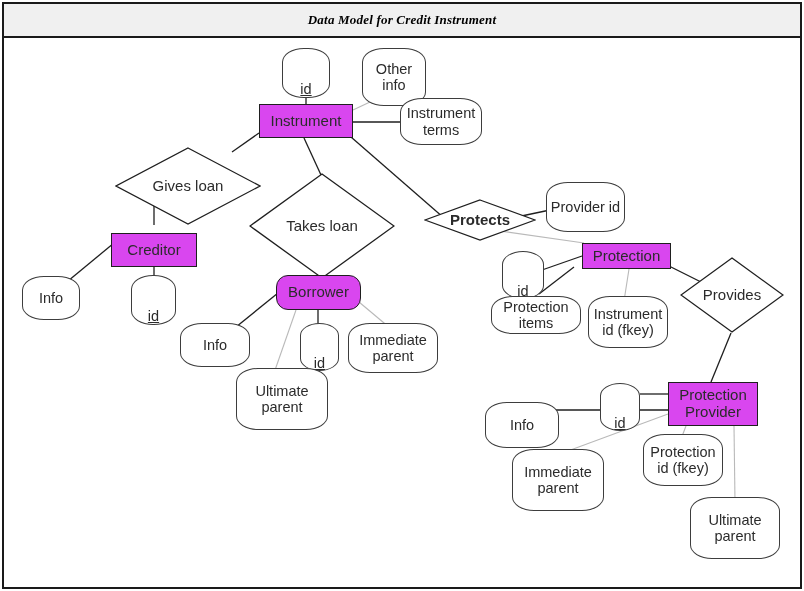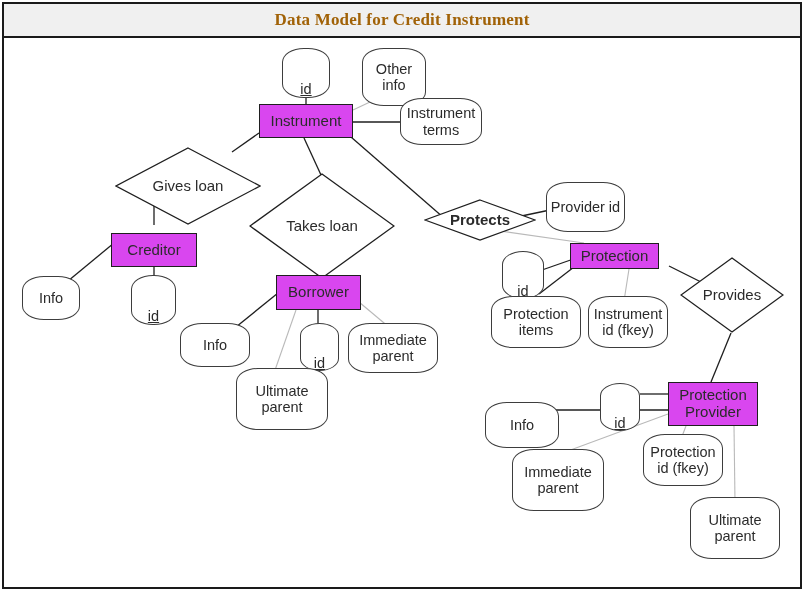--- a/index.html
+++ b/index.html
@@ -32,23 +32,24 @@
     background: #f0f0f0;
     border-bottom: 2px solid #1a1a1a;
     box-sizing: border-box;
     display: flex;
     align-items: center;
     justify-content: center;
   }
   #titlebar .title-text {
     font-family: "Liberation Serif", serif;
     font-weight: bold;
-    font-size: 17px;
-    color: #a16207;
+    font-size: 13px;
+    color: #000000;
     letter-spacing: 0.2px;
+    font-style: italic;
   }
   
   #canvas {
     position: absolute;
     left: 4px; top: 38px;
     width: 796px; height: 549px;
     background: #ffffff;
     overflow: hidden;
   }
   #edges {
@@ -157,24 +158,24 @@
             <polygon points="52,1 103,38 52,75 1,38" fill="#ffffff" stroke="#1f1f1f" stroke-width="1.3"></polygon>
           </svg>
           <span class="lbl">Provides</span>
         </div>
         <div class="node entity" style="left: 255px; top: 66px; width: 94px; height: 34px;">
           <span class="lbl">Instrument</span>
         </div>
         <div class="node entity" style="left: 107px; top: 187px; width: 86px; height: 34px; margin-top: 8px;">
           <span class="lbl">Creditor</span>
         </div>
-        <div class="node entity" style="left: 272px; top: 237px; width: 85px; height: 35px;">
+        <div class="node entity" style="left: 272px; top: 237px; width: 85px; height: 35px; border-radius: 12px;">
           <span class="lbl">Borrower</span>
         </div>
-        <div class="node entity" style="left: 566px; top: 205px; width: 89px; height: 26px;">
+        <div class="node entity" style="left: 578px; top: 205px; width: 89px; height: 26px;">
           <span class="lbl">Protection</span>
         </div>
         <div class="node entity" style="left: 664px; top: 344px; width: 90px; height: 44px;">
           <span class="lbl">Protection Provider</span>
         </div>
         <div class="node attr key" style="left: 278px; top: 10px; width: 48px; height: 50px;">
           <span class="lbl">id</span>
         </div>
         <div class="node attr" style="left: 358px; top: 10px; width: 64px; height: 58px;">
           <span class="lbl">Other info</span>
@@ -199,21 +200,21 @@
         </div>
         <div class="node attr" style="left: 232px; top: 330px; width: 92px; height: 62px;">
           <span class="lbl">Ultimate parent</span>
         </div>
         <div class="node attr" style="left: 542px; top: 144px; width: 79px; height: 50px;">
           <span class="lbl">Provider id</span>
         </div>
         <div class="node attr key" style="left: 498px; top: 213px; width: 42px; height: 48px;">
           <span class="lbl">id</span>
         </div>
-        <div class="node attr" style="left: 487px; top: 258px; width: 90px; height: 52px;">
+        <div class="node attr" style="left: 487px; top: 258px; width: 90px; height: 38px;">
           <span class="lbl">Protection items</span>
         </div>
         <div class="node attr" style="left: 584px; top: 258px; width: 80px; height: 52px;">
           <span class="lbl">Instrument id (fkey)</span>
         </div>
         <div class="node attr" style="left: 481px; top: 364px; width: 74px; height: 46px;">
           <span class="lbl">Info</span>
         </div>
         <div class="node attr key" style="left: 596px; top: 345px; width: 40px; height: 48px;">
           <span class="lbl">id</span>

